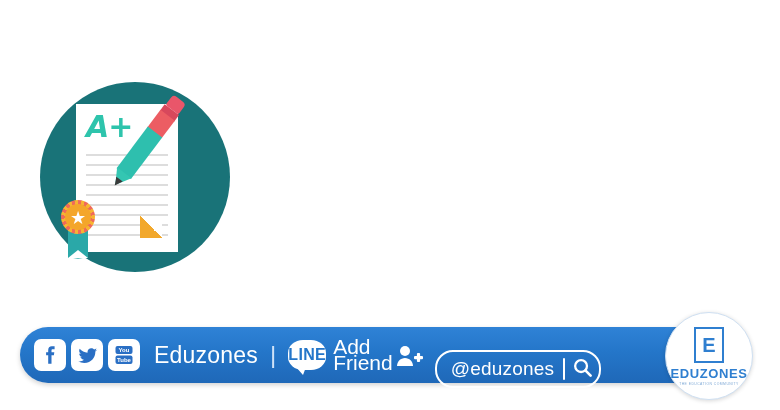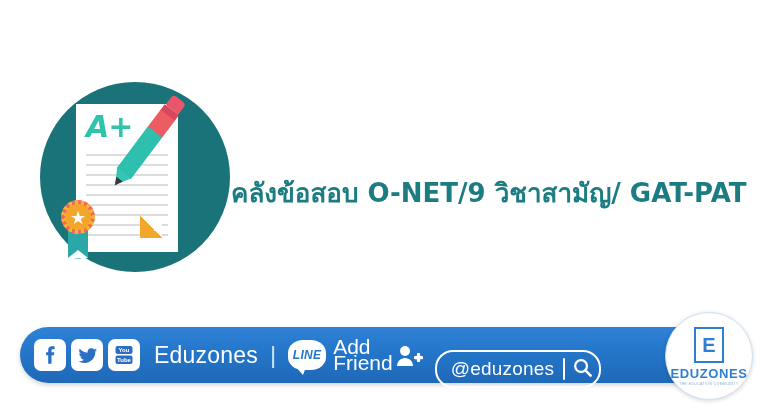--- a/index.html
+++ b/index.html
@@ -110,23 +110,22 @@
     width:38px;height:30px;background:#fff;border-radius:15px/13px;
     position:relative;display:flex;align-items:center;justify-content:center;
     flex:0 0 auto;
   }
   .line-bubble:after{
     content:"";position:absolute;left:8px;bottom:-5px;
     width:0;height:0;border-left:7px solid transparent;border-right:3px solid transparent;
     border-top:8px solid #ffffff;
   }
   .line-bubble span{
-    color:#2476c9;font-size:12px;font-weight:700;letter-spacing:.3px;
+    color:#2476c9;font-size:16px;font-weight:700;letter-spacing:.3px;
     font-family:"Liberation Sans",sans-serif;
-    font-style:italic;
   }
   .addfriend{
     color:#ffffff;font-size:21px;line-height:16px;margin-left:7px;white-space:nowrap;
     font-family:"Liberation Sans","DejaVu Sans",sans-serif;
   }
   .person-plus{margin-left:2px;margin-top:6px;flex:0 0 auto;}
 
   .search-pill{
     margin-left:12px;height:34px;border:2px solid #ffffff;border-radius:18px;
     display:flex;align-items:center;padding:0 6px 0 14px;flex:0 0 auto;margin-top:28px;
@@ -191,21 +190,20 @@
     <div class="seal">
       <div class="ribbon-l"></div>
       <div class="ribbon-r"></div>
       <div class="ribbon-notch"></div>
       <div class="rosette-gear"></div>
       <div class="rosette-inner"></div>
       <div class="star">★</div>
     </div>
   </div>
 
-  <div id="headline">คลังข้อสอบ O-NET/9 วิชาสามัญ/ GAT-PAT</div>
 
   <div id="social-bar">
     <div class="bar-inner">
 
       <div class="sq-icon">
         <svg width="20" height="20" viewBox="0 0 20 20" aria-hidden="true">
           <path d="M12.6 4.2h2V1.3h-2.7C9.4 1.3 8.2 2.9 8.2 5.1v2.2H6.1v3h2.1v8.4h3.3v-8.4h2.4l.4-3h-2.8V5.6c0-.9.3-1.4 1.1-1.4z" fill="#2a6fc4"></path>
         </svg>
       </div>
 

